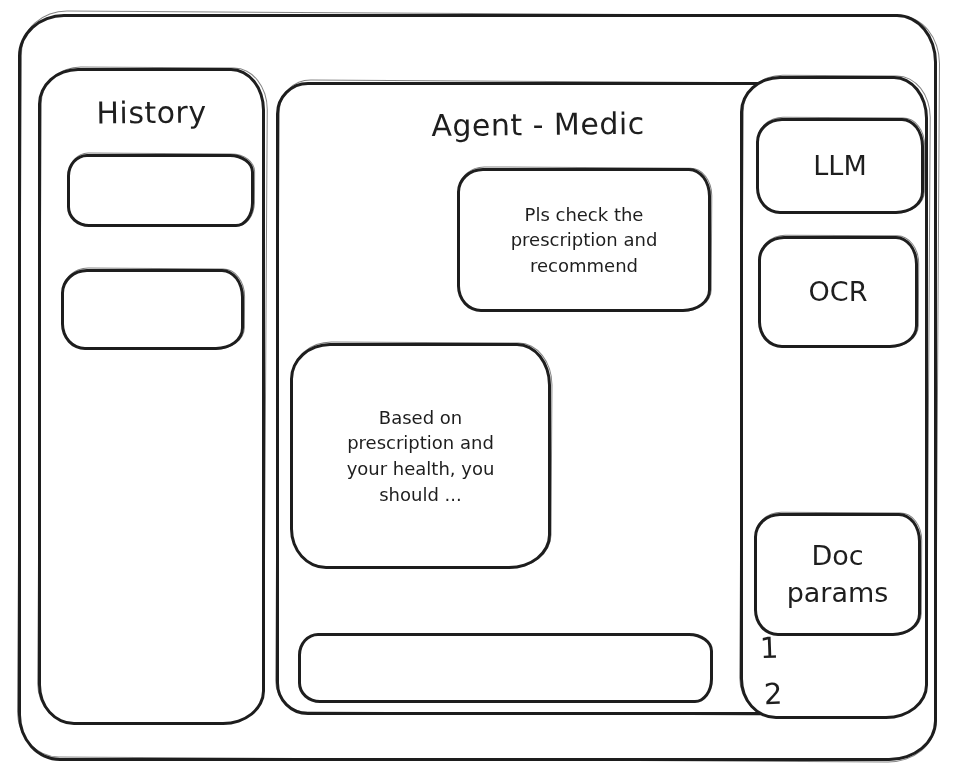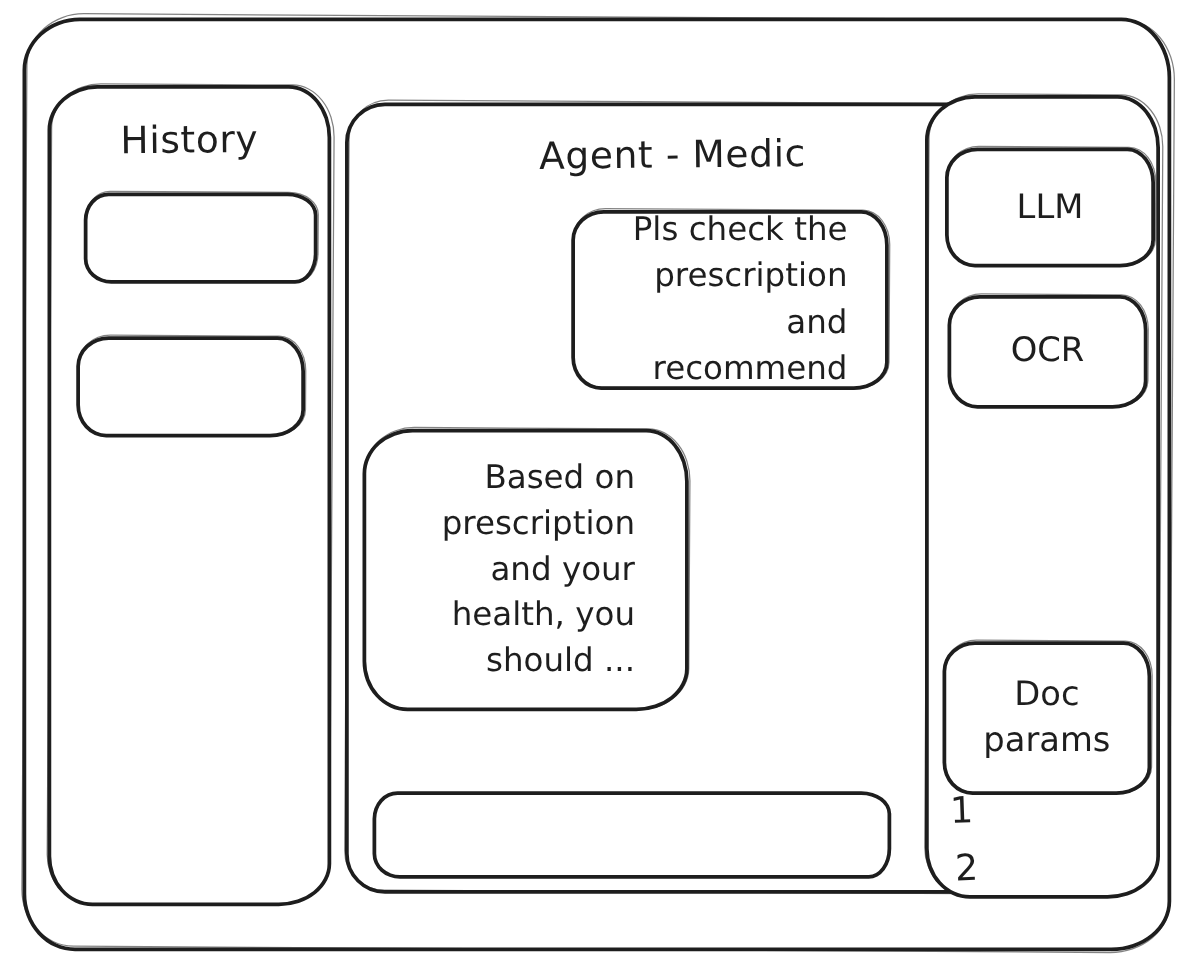--- a/index.html
+++ b/index.html
@@ -47,22 +47,22 @@
     text-align: center;
     font-size: 30px;
     letter-spacing: .5px;
     transform: rotate(-.6deg);
     white-space: nowrap;
   }
   .bubble {
     display: flex;
     align-items: center;
     justify-content: center;
-    text-align: right;
-    font-size: 26px;
+    text-align: center;
+    font-size: 18px;
     line-height: 1.42;
   }
   .btn {
     display: flex;
     align-items: center;
     justify-content: center;
     text-align: center;
     font-size: 27px;
     cursor: pointer;
     line-height: 1.35;
@@ -113,21 +113,21 @@
 
       <input id="chat-input" class="sk r-sm" type="text" style="left: 19px; top: 548px; width: 415px; height: 70px;" placeholder="">
     </div>
 
     <div class="sk r-lg" style="left:719px; top:59px; width:188px; height:643px;">
 
       <div class="sk r-md btn" style="left:13px; top:39px; width:168px; height:96px;">
         <span>LLM</span>
       </div>
 
-      <div class="sk r-md btn" style="left:15px; top:157px; width:160px; height:91px;">
+      <div class="sk r-md btn" style="left:15px; top:157px; width:160px; height:112px;">
         <span>OCR</span>
       </div>
 
 
       <div class="sk r-md btn" style="left:11px; top:434px; width:167px; height:123px; padding:0 30px;">
         <span>Doc params</span>
       </div>
 
       <div class="doc-num" style="left:17px; top:552px;">1</div>
 

